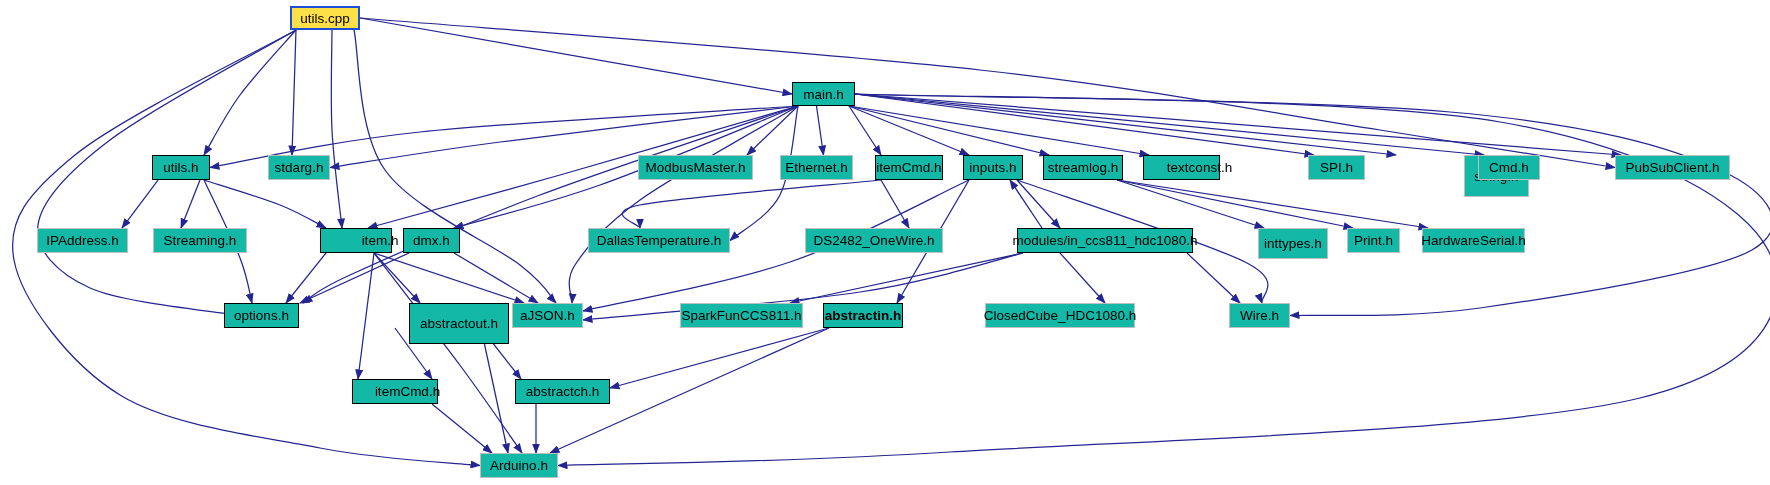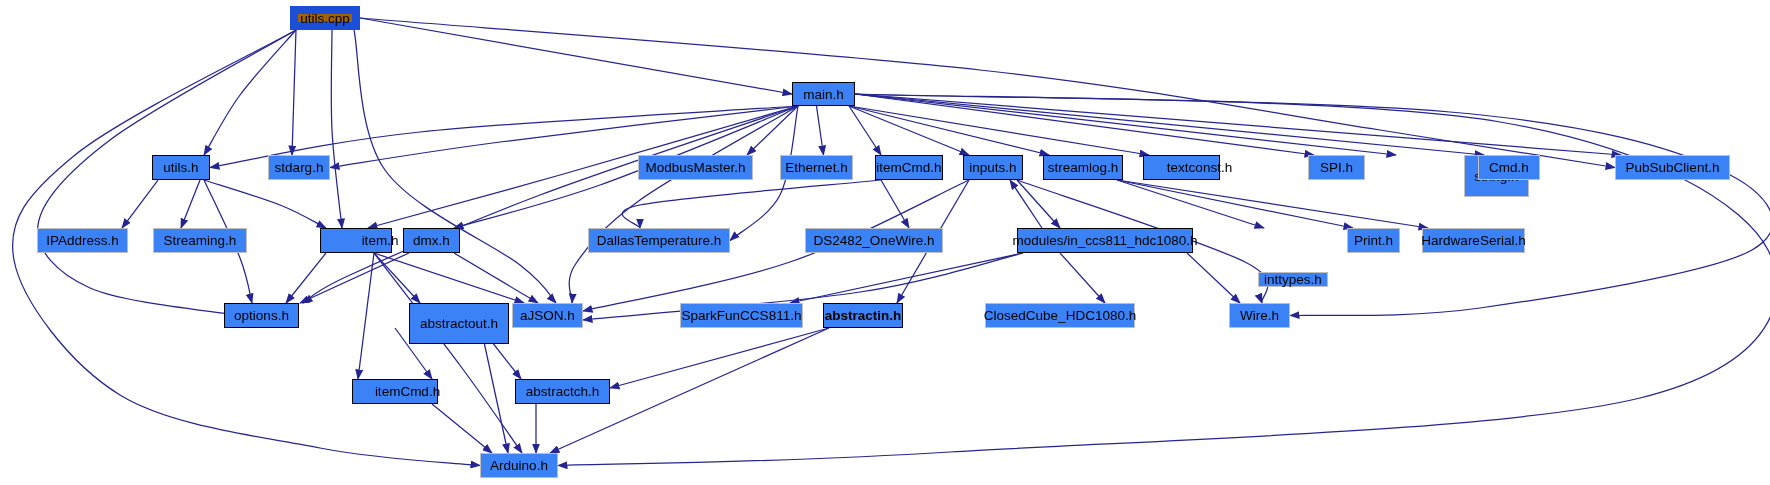--- a/index.html
+++ b/index.html
@@ -7,30 +7,30 @@
     position:relative;
     width:1770px;height:485px;
     background:#ffffff;
     font-family:"Liberation Sans","DejaVu Sans",sans-serif;
     overflow:hidden;
   }
   #edges{position:absolute;left:0;top:0;width:1770px;height:485px;}
   .node{
     position:absolute;
     display:flex;align-items:center;justify-content:center;
-    background:#3b82f6;
+    background:#14b8a6;
     border:1px solid #bfbfbf;
     box-sizing:border-box;
     font-size:13.5px;color:#000;
     white-space:nowrap;
     z-index:2;
     cursor:pointer;
   }
   .node.internal{border:1.4px solid #000000;}
-  .node.focus{background:#a16207;border:8px solid #1d4ed8;}
+  .node.focus{background:#fde047;border:2px solid #1d4ed8;}
 </style>
 </head>
 <body>
 
 <div id="stage">
   <svg id="edges" width="1770" height="485" viewBox="0 0 1770 485">
     <defs>
       <marker id="arrow" markerWidth="11" markerHeight="8" refX="9.5" refY="4" orient="auto" markerUnits="userSpaceOnUse">
         <path d="M0,0 L10.5,4 L0,8 z" fill="#252591"></path>
       </marker>
@@ -112,21 +112,21 @@
       <div class="node external" style="left: 1464px; top: 155px; width: 65px; height: 42px;">string.h</div>
       <div class="node external" style="left: 1478px; top: 155px; width: 62px; height: 25px;">Cmd.h</div>
       <div class="node external" style="left: 1615px; top: 155px; width: 115px; height: 25px;">PubSubClient.h</div>
       <div class="node external" style="left: 37px; top: 228px; width: 91px; height: 25px;">IPAddress.h</div>
       <div class="node external" style="left: 153px; top: 228px; width: 94px; height: 25px;">Streaming.h</div>
       <div class="node internal" style="left: 320px; top: 228px; width: 72px; height: 25px; padding-left: 48px;">item.h</div>
       <div class="node internal" style="left: 403px; top: 228px; width: 57px; height: 25px;">dmx.h</div>
       <div class="node external" style="left: 588px; top: 228px; width: 142px; height: 25px;">DallasTemperature.h</div>
       <div class="node external" style="left: 805px; top: 228px; width: 138px; height: 25px;">DS2482_OneWire.h</div>
       <div class="node internal" style="left: 1017px; top: 228px; width: 176px; height: 25px;">modules/in_ccs811_hdc1080.h</div>
-      <div class="node external" style="left: 1258px; top: 228px; width: 70px; height: 15px; margin-top: 44px;">inttypes.h</div>
+      <div class="node external" style="left: 1258px; top: 228px; width: 70px; height: 31px;">inttypes.h</div>
       <div class="node external" style="left: 1347px; top: 228px; width: 53px; height: 25px;">Print.h</div>
       <div class="node external" style="left: 1422px; top: 228px; width: 103px; height: 25px;">HardwareSerial.h</div>
       <div class="node internal" style="left: 224px; top: 303px; width: 75px; height: 25px;">options.h</div>
       <div class="node internal" style="left: 409px; top: 303px; width: 100px; height: 41px;">abstractout.h</div>
       <div class="node external" style="left: 512px; top: 303px; width: 71px; height: 25px;">aJSON.h</div>
       <div class="node external" style="left: 680px; top: 303px; width: 123px; height: 25px;">SparkFunCCS811.h</div>
       <div class="node internal" style="left: 823px; top: 303px; width: 80px; height: 25px; font-weight: bold;">abstractin.h</div>
       <div class="node external" style="left: 985px; top: 303px; width: 150px; height: 25px;">ClosedCube_HDC1080.h</div>
       <div class="node external" style="left: 1229px; top: 303px; width: 61px; height: 25px;">Wire.h</div>
       <div class="node internal" style="left: 352px; top: 379px; width: 86px; height: 25px; padding-left: 25px;">itemCmd.h</div>

